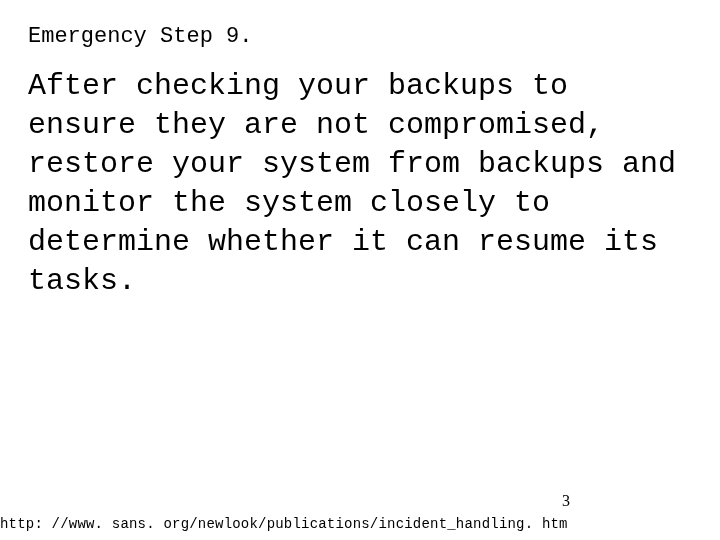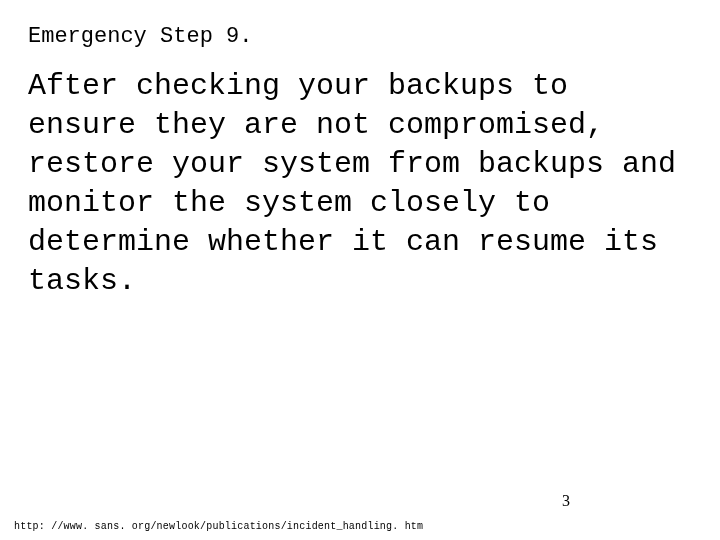--- a/index.html
+++ b/index.html
@@ -38,23 +38,23 @@
   }
   .page-number {
     position: absolute;
     right: 150px;
     bottom: 30px;
     font-family: "Times New Roman", Times, serif;
     font-size: 16px;
   }
   .footer-url {
     position: absolute;
-    left: 14px;
+    left: 0;
     bottom: 8px;
-    font-size: 10px;
+    font-size: 14px;
     letter-spacing: 0.2px;
   }
 </style>
 </head>
 <body>
 
 <div class="page">
 
   <div class="step-line">Emergency Step 9.</div>
 

